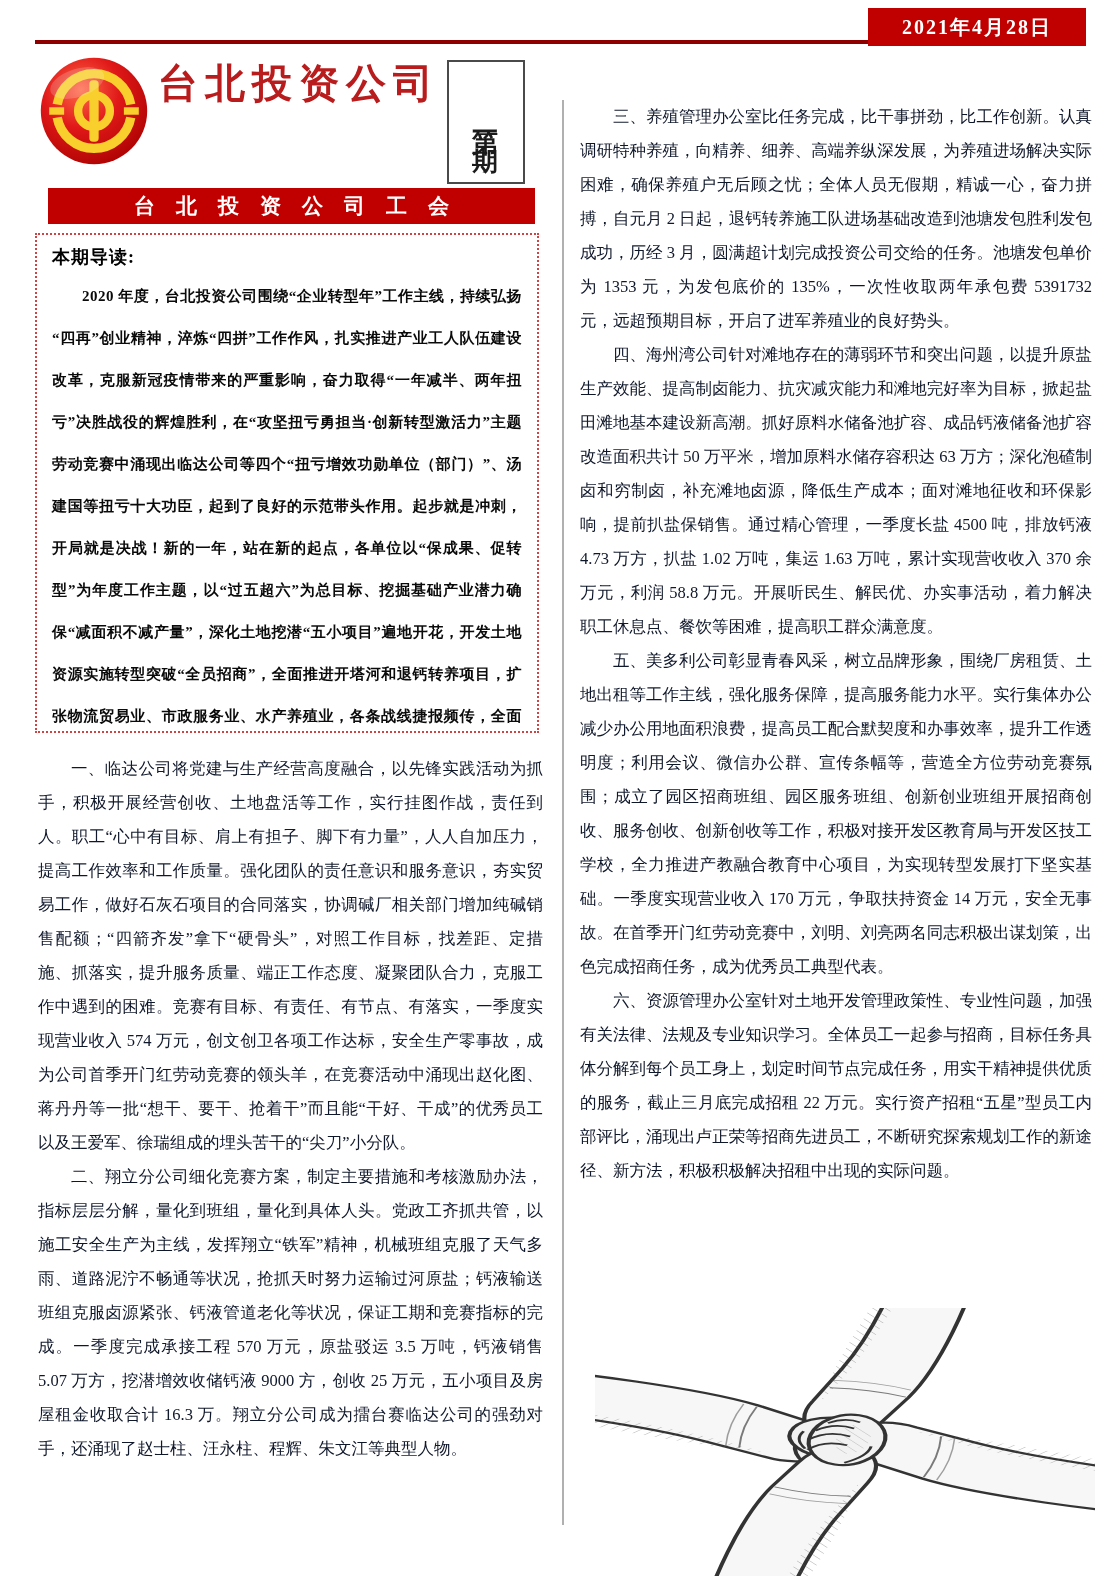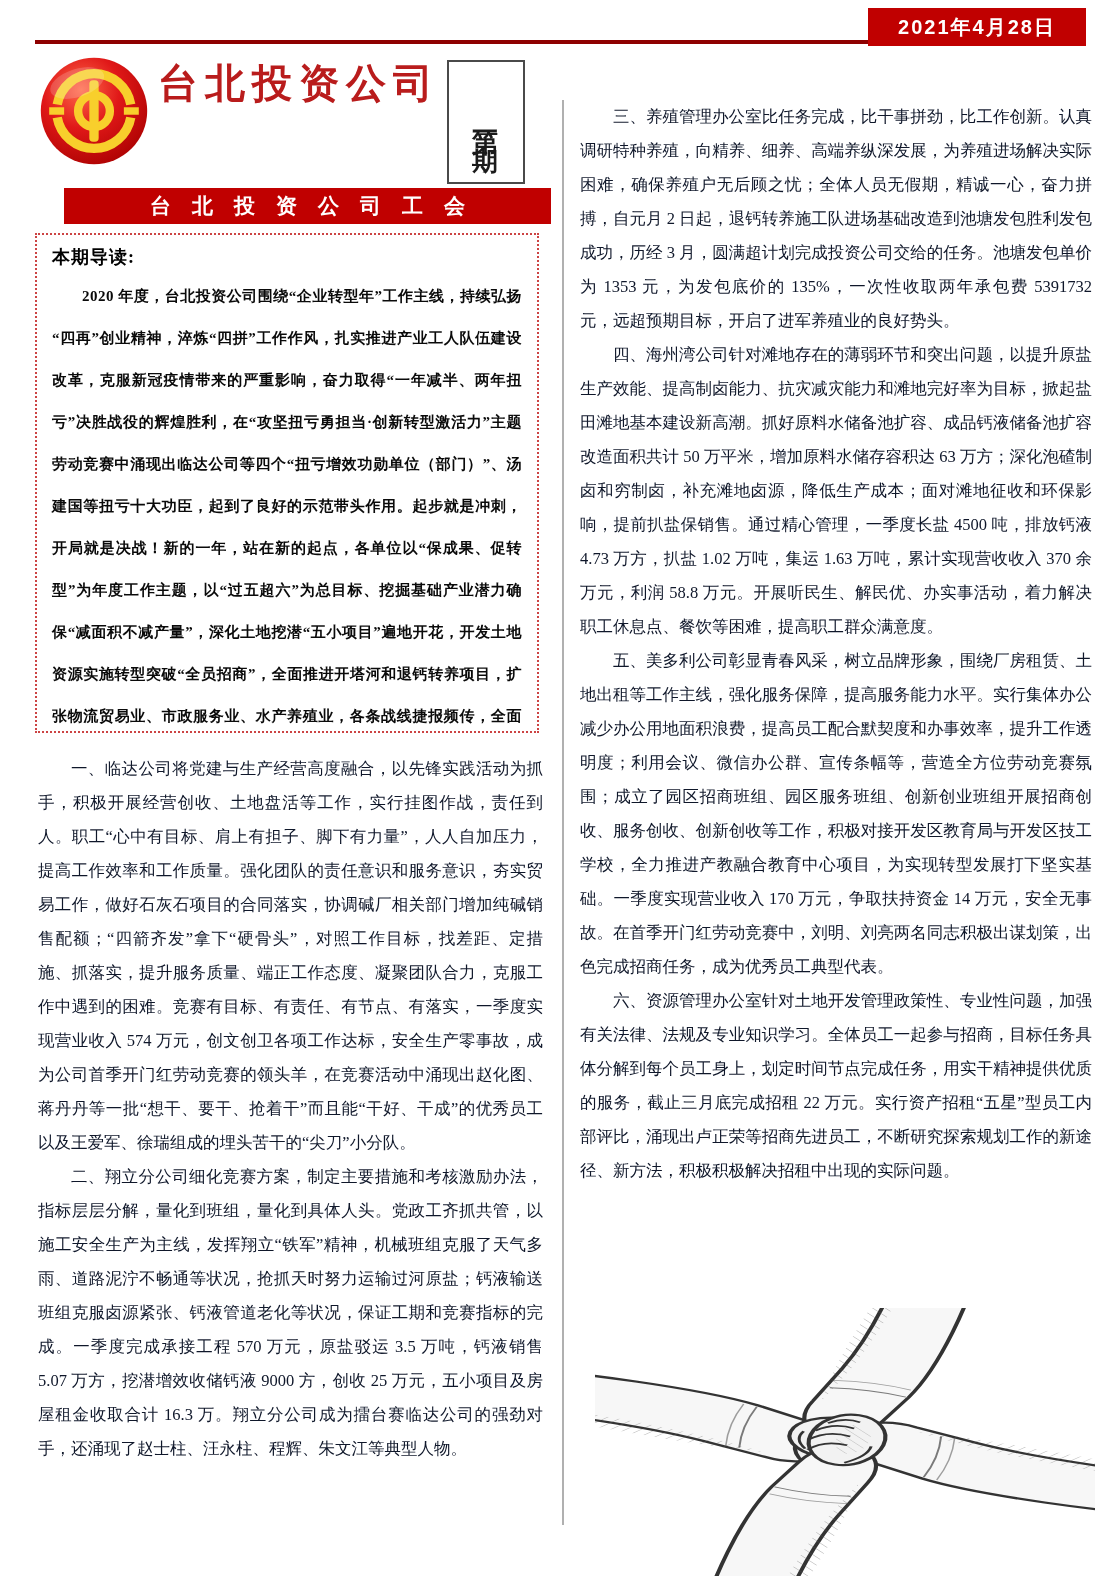--- a/index.html
+++ b/index.html
@@ -11,21 +11,21 @@
     font-family:"Liberation Serif", serif;
   }
   
   .top-rule{
     position:absolute;left:35px;top:40px;width:1051px;height:4px;
     background:#8e0000;
   }
   .date-badge{
     position:absolute;left:868px;top:8px;width:218px;height:38px;
     background:#c00000;color:#ffffff;
-    font-family:Liberation Sans, sans-serif;
+    font-family:Liberation Serif, serif;
     font-weight:bold;font-size:20px;letter-spacing:2px;
     display:flex;align-items:center;justify-content:center;
     z-index:3;
   }
   
   .logo{position:absolute;left:38px;top:52px;width:112px;height:118px;}
   .title-block{
     position:absolute;left:158px;top:54px;width:285px;
     font-family:"Liberation Sans", sans-serif;
     color:#b91c1c;font-weight:bold;font-size:40px;line-height:59px;
@@ -33,21 +33,21 @@
   }
   .issue-box{
     position:absolute;left:447px;top:60px;width:74px;height:120px;
     border:2px solid #4a4a4a;background:#ffffff;
     display:flex;align-items:center;justify-content:center;
     font-family:"Liberation Sans", sans-serif;
     font-weight:bold;font-size:26px;color:#1a1a1a;
     writing-mode:vertical-rl;text-orientation:upright;letter-spacing:9px;
   }
   .union-banner{
-    position:absolute;left:64px;top:188px;width:487px;height:36px;
+    position:absolute;left:48px;top:188px;width:487px;height:36px;
     background:#c00000;color:#ffffff;
     font-family:"Liberation Sans", sans-serif;
     font-weight:bold;font-size:21px;
     letter-spacing:21px;text-indent:21px;
     display:flex;align-items:center;justify-content:center;
     white-space:nowrap;
   }
   
   .intro-box{
     position:absolute;left:35px;top:233px;width:470px;height:476px;

